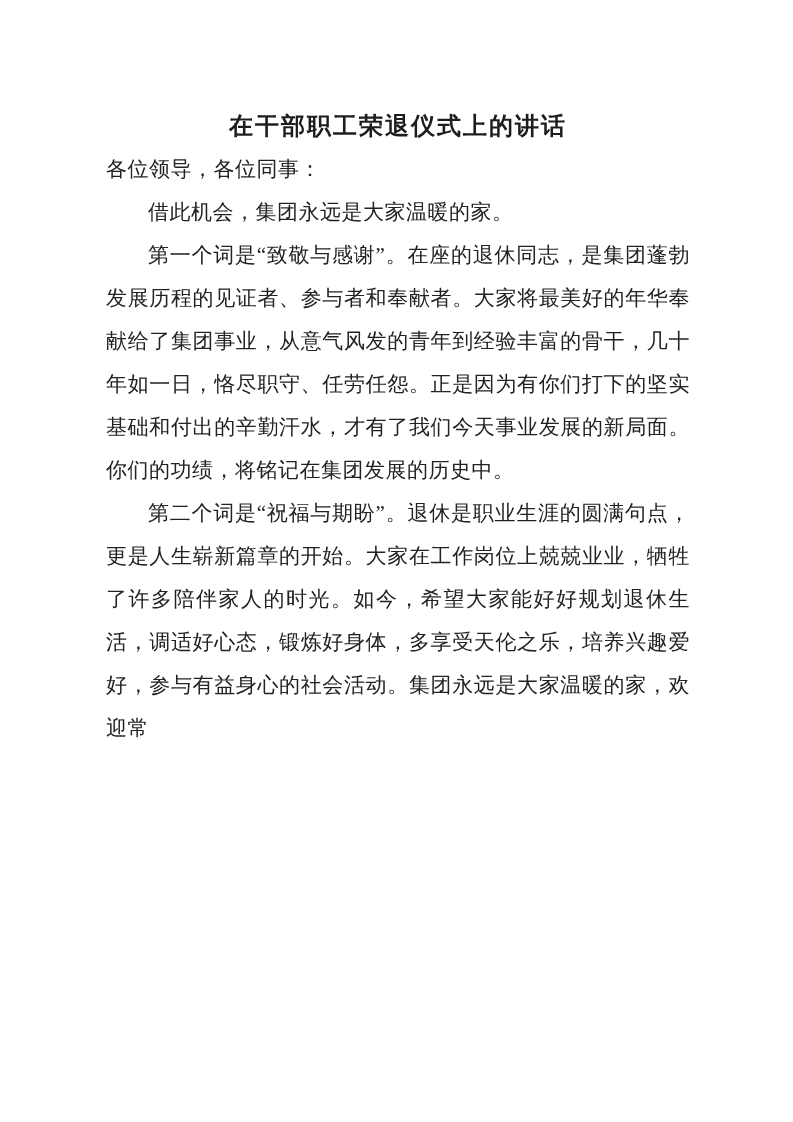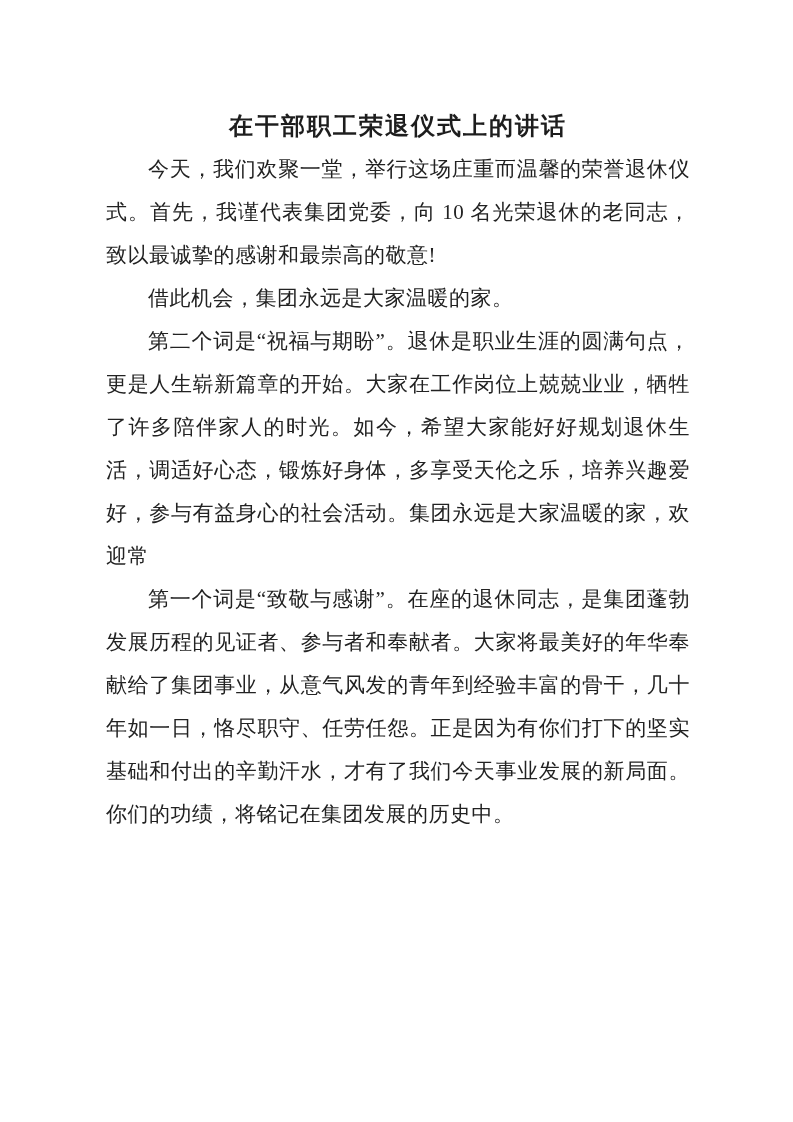--- a/index.html
+++ b/index.html
@@ -44,19 +44,19 @@
     text-indent: 2em;
   }
 </style>
 </head>
 <body>
 
 <div class="page">
   <div class="doc-content">
     <h1 class="doc-title">在干部职工荣退仪式上的讲话</h1>
     <div class="doc-body">
-        <p class="indent">今天，我们欢聚一堂，举行这场庄重而温馨的荣誉退休仪式。首先，我谨代表集团党委，向 10 名光荣退休的老同志，致以最诚挚的感谢和最崇高的敬意!</p>
+        <p>各位领导，各位同事：</p>
         <p class="indent">借此机会，集团永远是大家温暖的家。</p>
+        <p class="indent">第一个词是“致敬与感谢”。在座的退休同志，是集团蓬勃发展历程的见证者、参与者和奉献者。大家将最美好的年华奉献给了集团事业，从意气风发的青年到经验丰富的骨干，几十年如一日，恪尽职守、任劳任怨。正是因为有你们打下的坚实基础和付出的辛勤汗水，才有了我们今天事业发展的新局面。你们的功绩，将铭记在集团发展的历史中。</p>
         <p class="indent">第二个词是“祝福与期盼”。退休是职业生涯的圆满句点，更是人生崭新篇章的开始。大家在工作岗位上兢兢业业，牺牲了许多陪伴家人的时光。如今，希望大家能好好规划退休生活，调适好心态，锻炼好身体，多享受天伦之乐，培养兴趣爱好，参与有益身心的社会活动。集团永远是大家温暖的家，欢迎常</p>
-        <p class="indent">第一个词是“致敬与感谢”。在座的退休同志，是集团蓬勃发展历程的见证者、参与者和奉献者。大家将最美好的年华奉献给了集团事业，从意气风发的青年到经验丰富的骨干，几十年如一日，恪尽职守、任劳任怨。正是因为有你们打下的坚实基础和付出的辛勤汗水，才有了我们今天事业发展的新局面。你们的功绩，将铭记在集团发展的历史中。</p>
       </div>
   </div>
 </div>
 
 </body></html>

